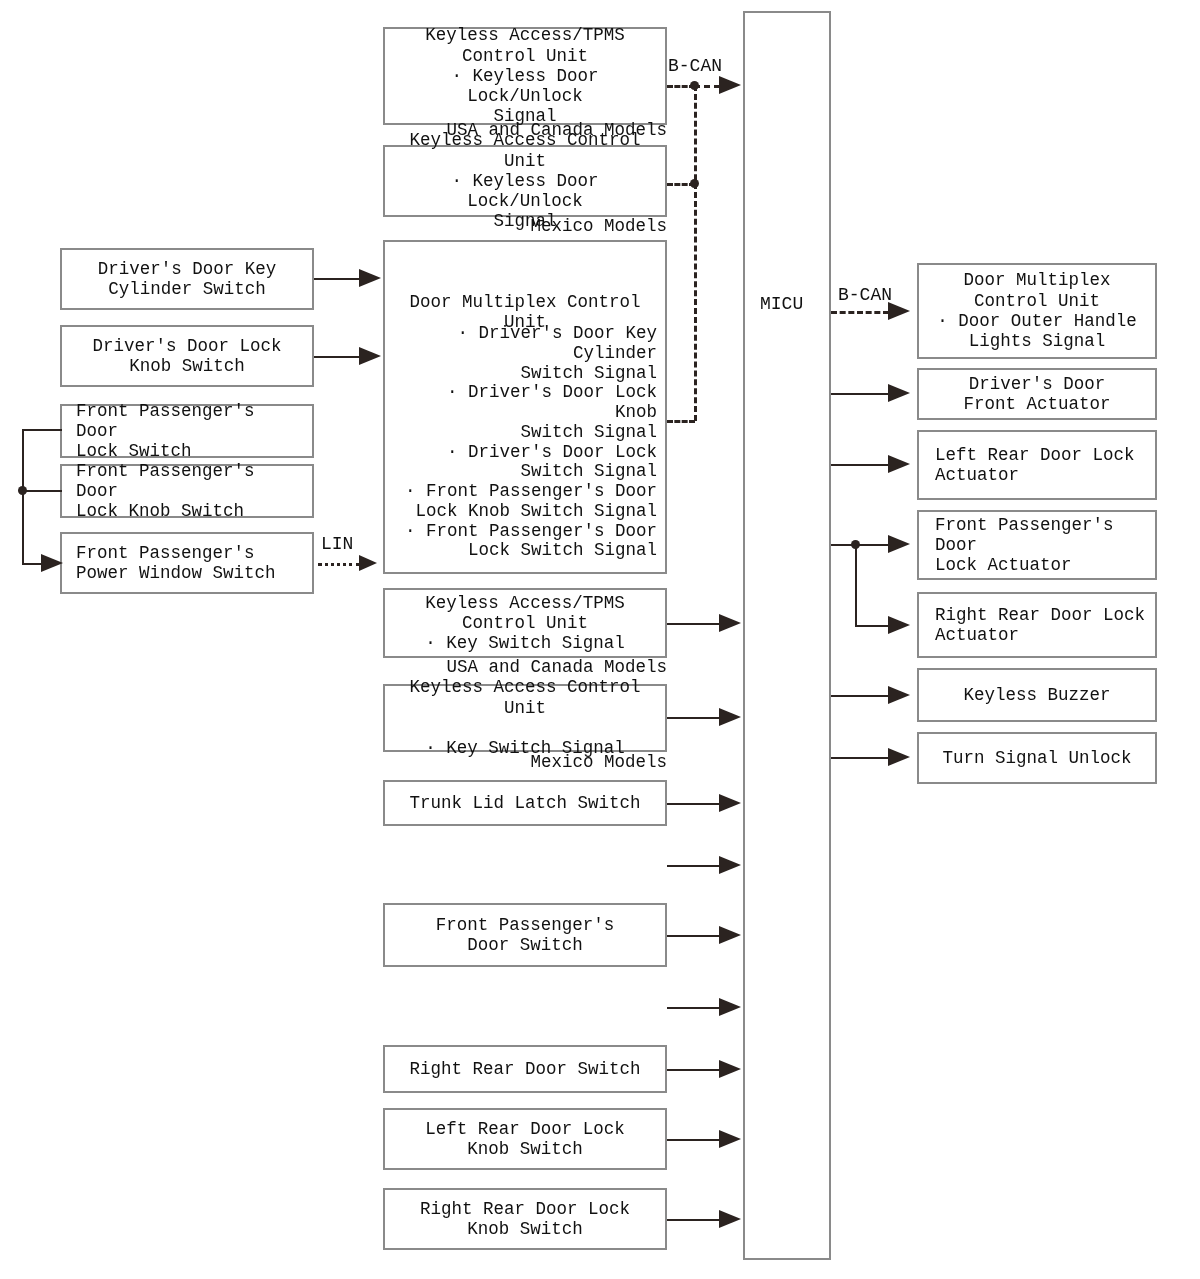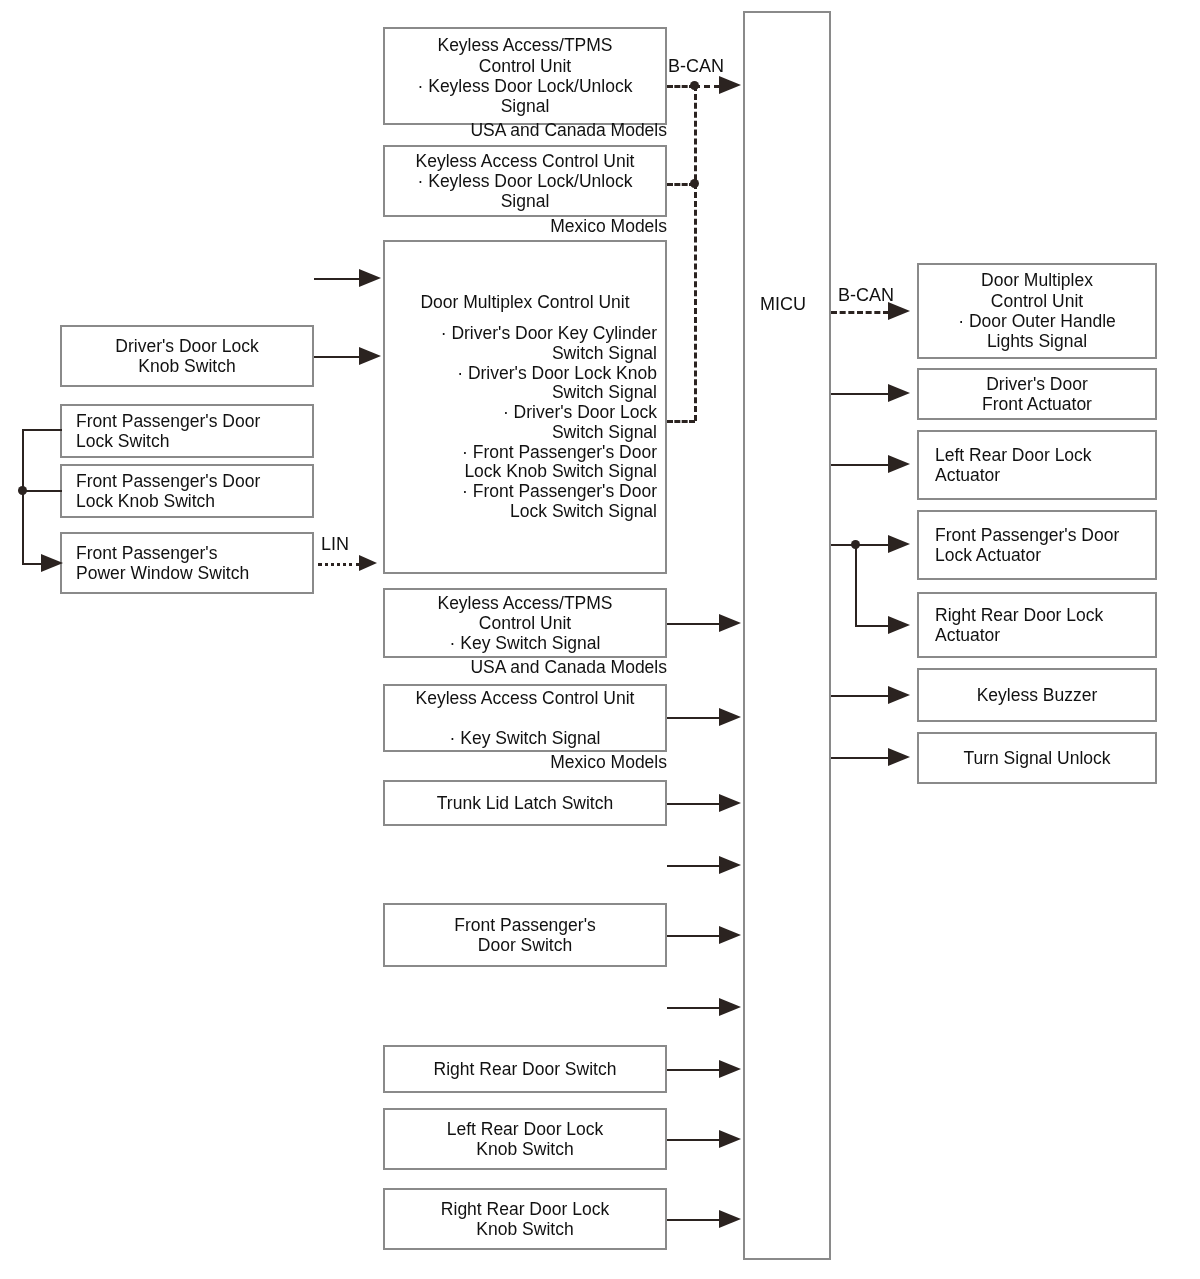--- a/index.html
+++ b/index.html
@@ -6,21 +6,21 @@
   html, body {
     margin: 0;
     padding: 0;
     background: #ffffff;
   }
   #canvas {
     position: relative;
     width: 1200px;
     height: 1279px;
     background: #ffffff;
-    font-family: Liberation Sans, sans-serif;
+    font-family: Liberation Mono, monospace;
     color: #1a1a1a;
     overflow: hidden;
     border-radius: 32px;
   }
   
   .box {
     position: absolute;
     box-sizing: border-box;
     border: 2px solid #8a8a8a;
     background: #ffffff;
@@ -164,20 +164,24 @@
   <div class="junction" style="left:690px; top:81px;"></div>
   <div class="dash-h" style="left:694px; top:85px; width:26px;"></div>
   <div class="arrow" style="left:719px; top:76px;"></div>
   <div class="bus-label" style="left:668px; top:56px;">B-CAN</div>
 
   <div class="dash-h" style="left:667px; top:183px; width:28px;"></div>
   <div class="junction" style="left:690px; top:179px;"></div>
 
   <div class="dash-h" style="left:667px; top:420px; width:28px;"></div>
 
+  <div class="box" style="left:60px; top:248px; width:254px; height:62px;">
+    <span class="inner">Driver's Door Key
+Cylinder Switch</span>
+  </div>
   <div class="hline" style="left:314px; top:278px; width:48px;"></div>
   <div class="arrow" style="left:359px; top:269px;"></div>
 
   <div class="box" style="left:60px; top:325px; width:254px; height:62px;">
     <span class="inner">Driver's Door Lock
 Knob Switch</span>
   </div>
   <div class="hline" style="left:314px; top:356px; width:48px;"></div>
   <div class="arrow" style="left:359px; top:347px;"></div>
 

